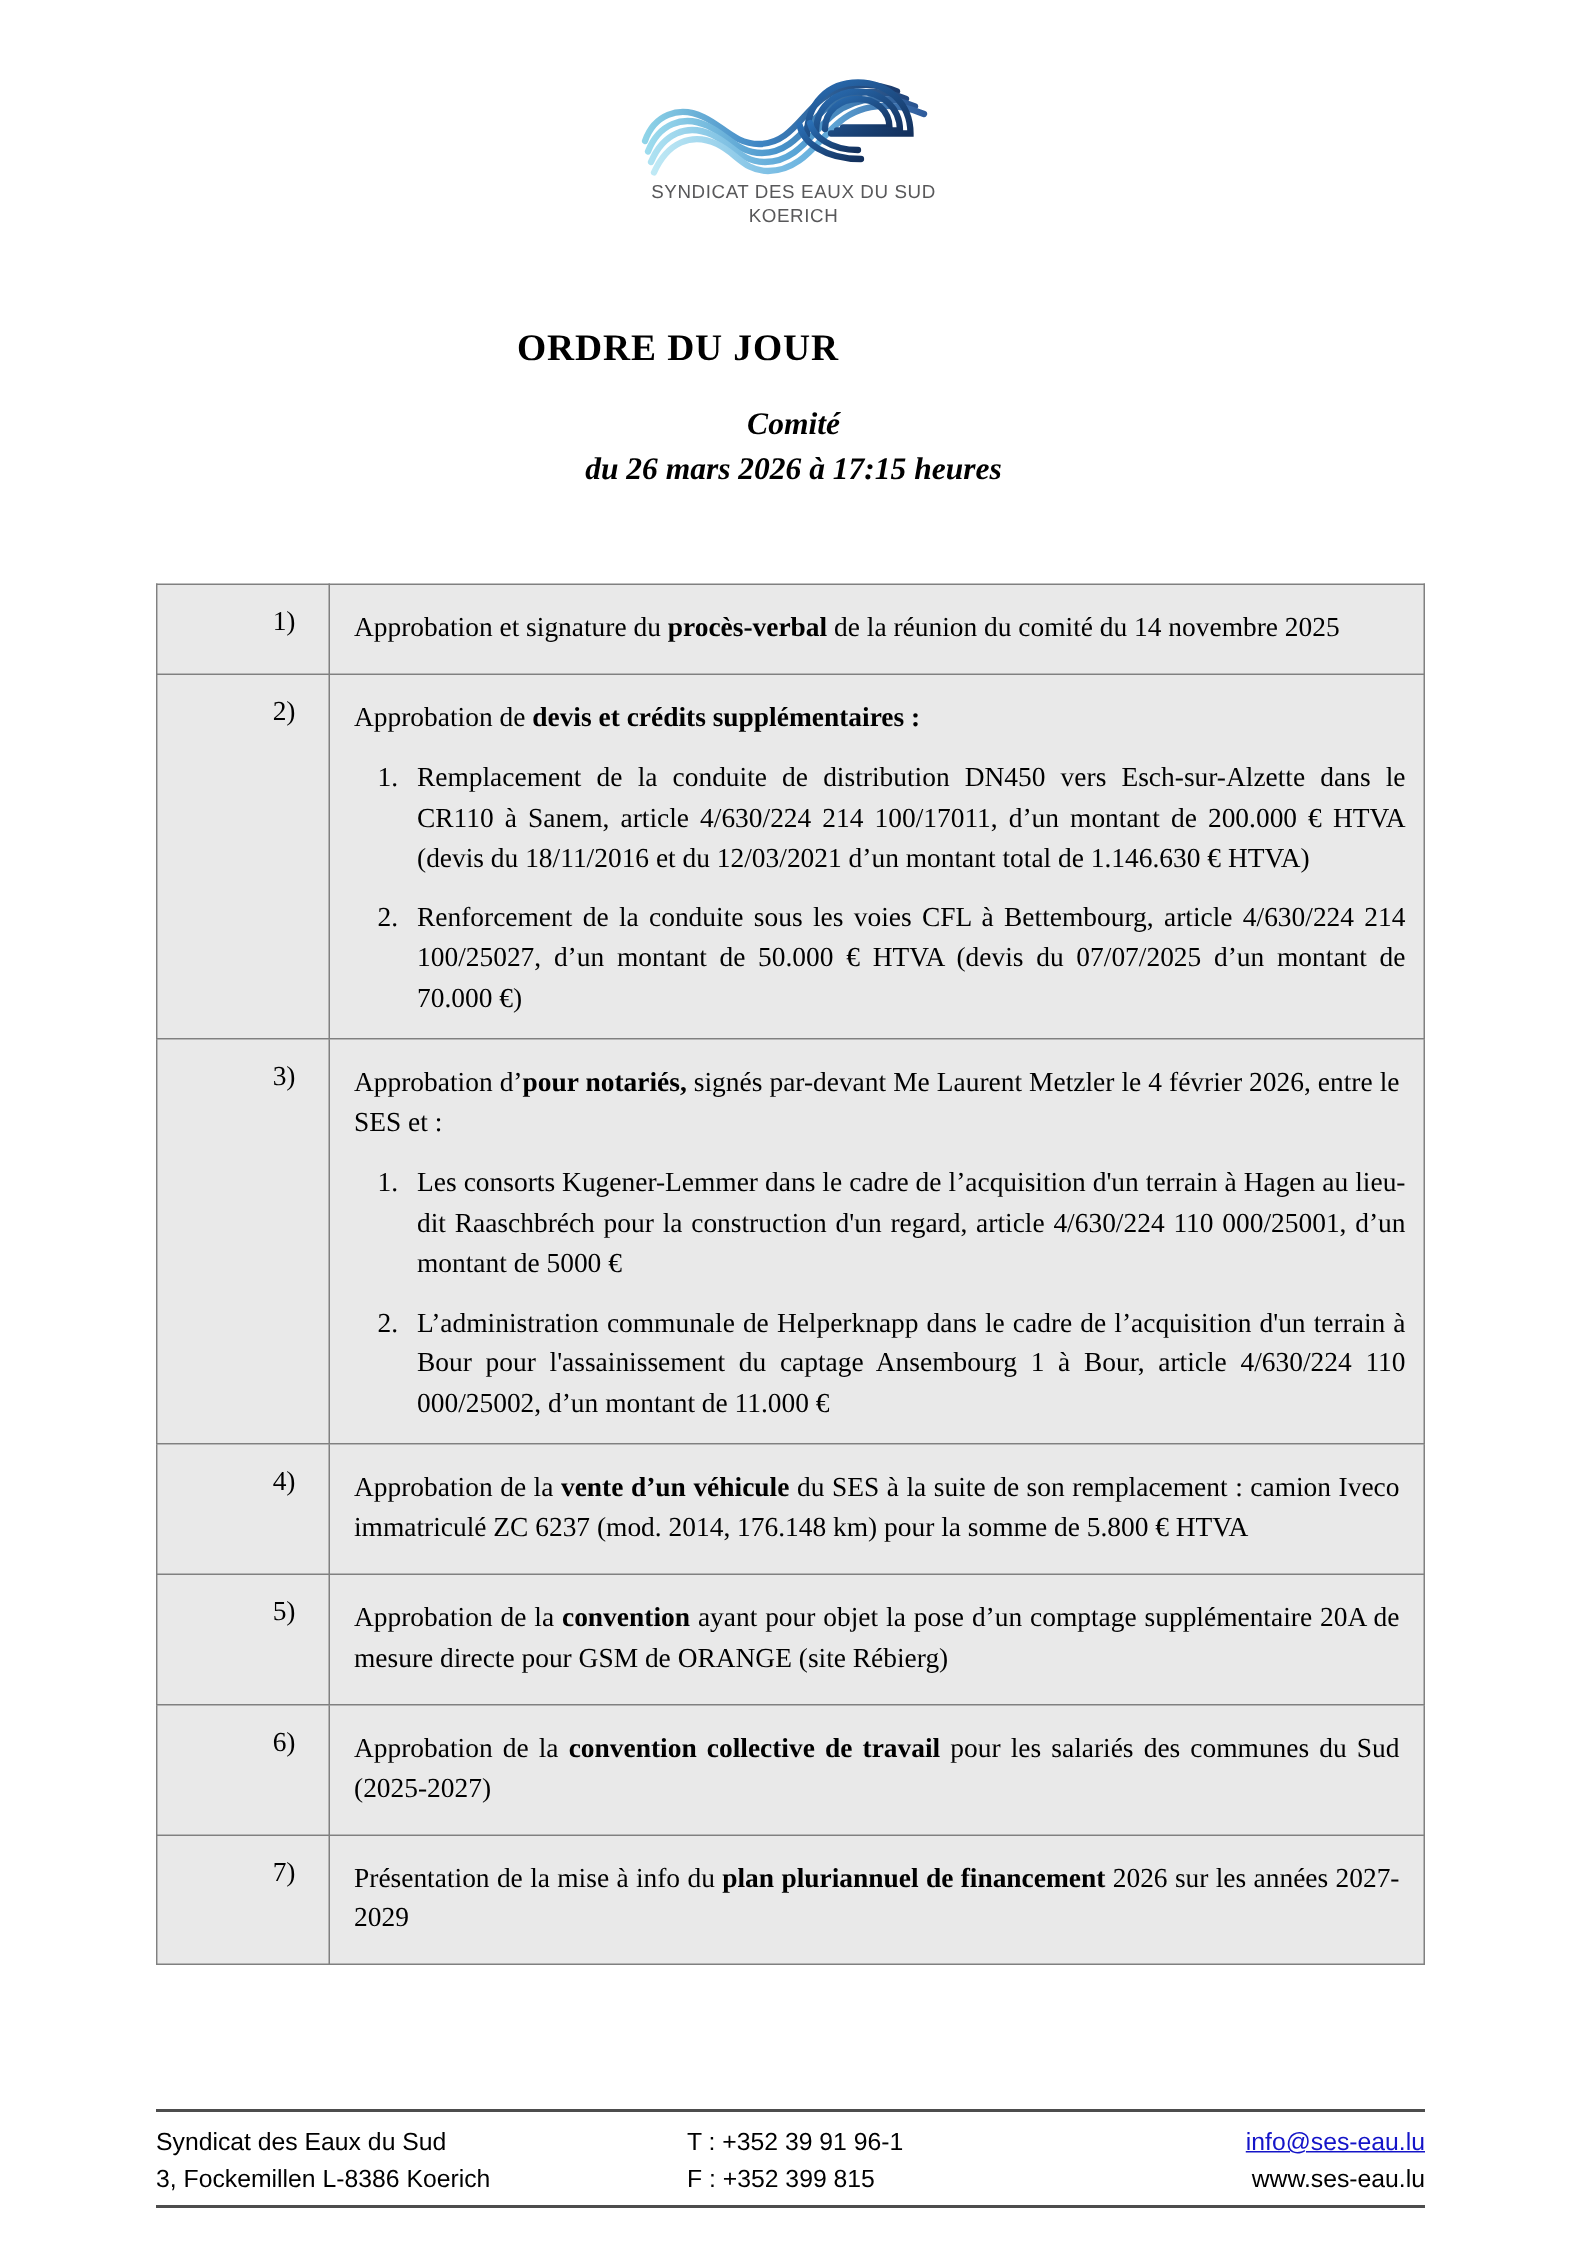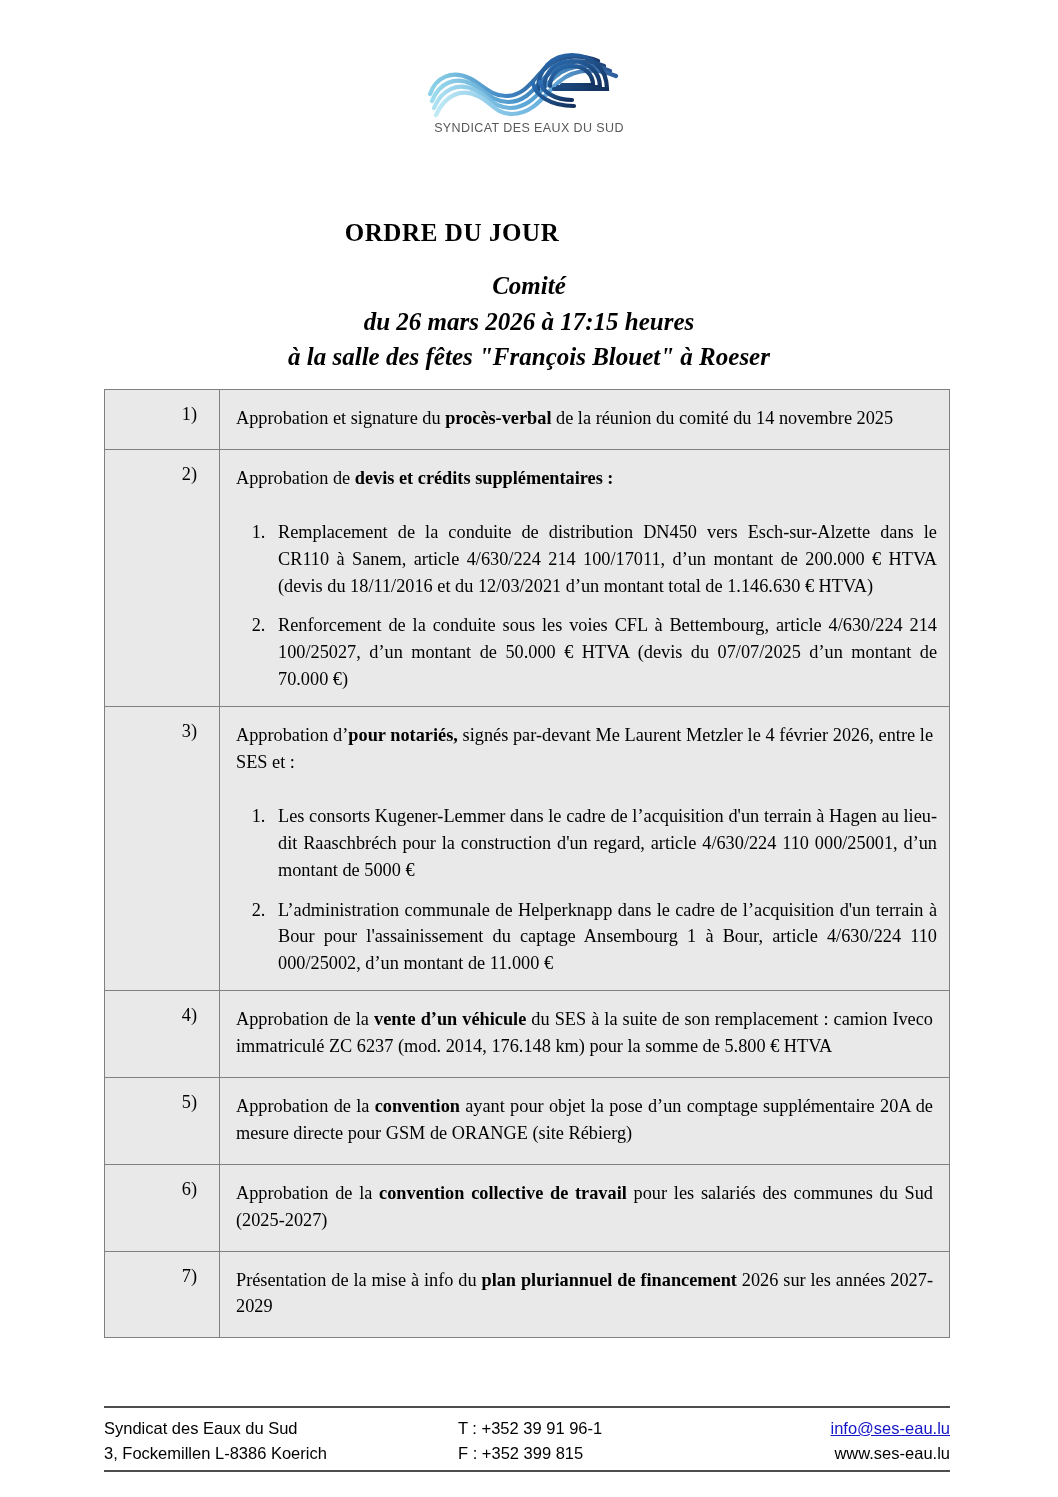--- a/index.html
+++ b/index.html
@@ -58,21 +58,21 @@
     letter-spacing: 0.6px;
   }
   .subtitle {
     position: absolute;
     top: 268px;
     left: 0;
     width: 1058px;
     text-align: center;
     font-style: italic;
     font-weight: bold;
-    font-size: 25px;
+    font-size: 21px;
     line-height: 1.42;
   }
   .subtitle div { white-space: nowrap; }
 
   
   .agenda {
     position: absolute;
     top: 389px;
     left: 104px;
     width: 846px;
@@ -97,21 +97,21 @@
   .agenda td.body {
     text-align: justify;
     text-justify: inter-word;
     hyphens: none;
   }
   .agenda .lead {
     margin: 4px;
     text-align: justify;
   }
   .agenda ol.sublist {
-    margin: 27px 0 0 0;
+    margin: 13px 0 0 0;
     padding: 0 0 0 38px;
     list-style-position: outside;
   }
   .agenda ol.sublist li {
     text-align: justify;
     margin-bottom: 13px;
     padding-left: 8px;
   }
   .agenda ol.sublist li:last-child { margin-bottom: 0; }
 
@@ -188,29 +188,29 @@
         <path d="M14,69 C23,49 39,42 56,50 C69,56 74,68 90,68 C113,68 124,46 138,35 C155,21 178,23 194,30" stroke="url(#wg4)" stroke-width="4.2"></path>
         <path d="M128,40 C128,28 138,20 150,20 C162,20 171,28 171,39 L140,39" stroke="url(#eg)" stroke-width="4.2"></path>
         <path d="M122,42 C122,26 134,15 150,15 C166,15 178,26 178,41 L136,41" stroke="url(#eg)" stroke-width="4.2"></path>
         <path d="M116,44 C116,23 130,9 150,9 C170,9 185,23 185,43 L132,43" stroke="url(#eg)" stroke-width="4.2"></path>
         <path d="M150,54 C132,54 120,45 118,36" stroke="url(#eg)" stroke-width="4.2"></path>
         <path d="M152,60 C128,60 113,49 111,37" stroke="url(#eg)" stroke-width="4.2"></path>
       </g>
     </svg>
     <div class="logo-caption">
       <span>SYNDICAT DES EAUX DU SUD</span>
+      <span class="l2">KOERICH</span>
     </div>
   </div>
 
   <div class="doc-title">ORDRE DU JOUR</div>
 
   <div class="subtitle">
     <div>Comité</div>
     <div>du 26 mars 2026 à 17:15 heures</div>
-    <div>à la salle des fêtes "François Blouet" à Roeser</div>
   </div>
 
   <table class="agenda">
     <tbody id="agenda-body">
         <tr>
           <td class="num">1)</td>
           <td class="body">
             <p class="lead"><span>Approbation et signature du </span><strong>procès-verbal</strong><span> de la réunion du comité du 14 novembre 2025</span></p>
           </td>
         </tr>

